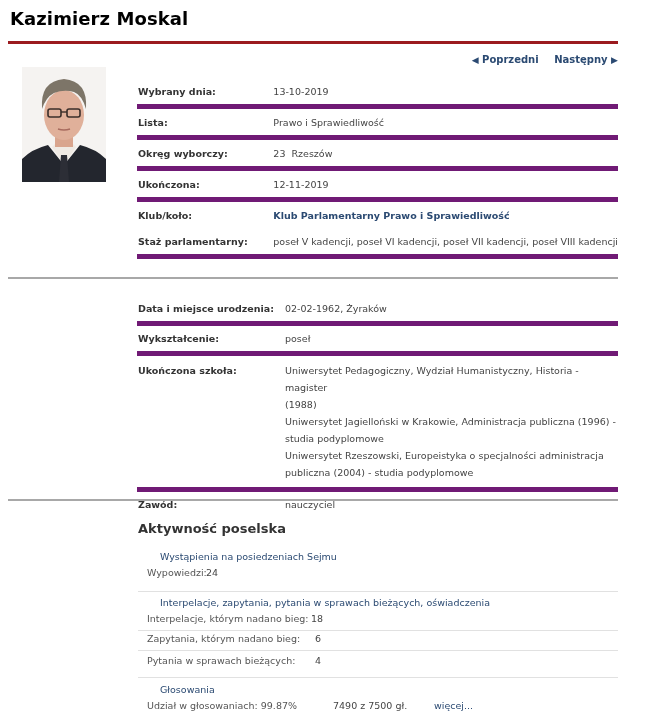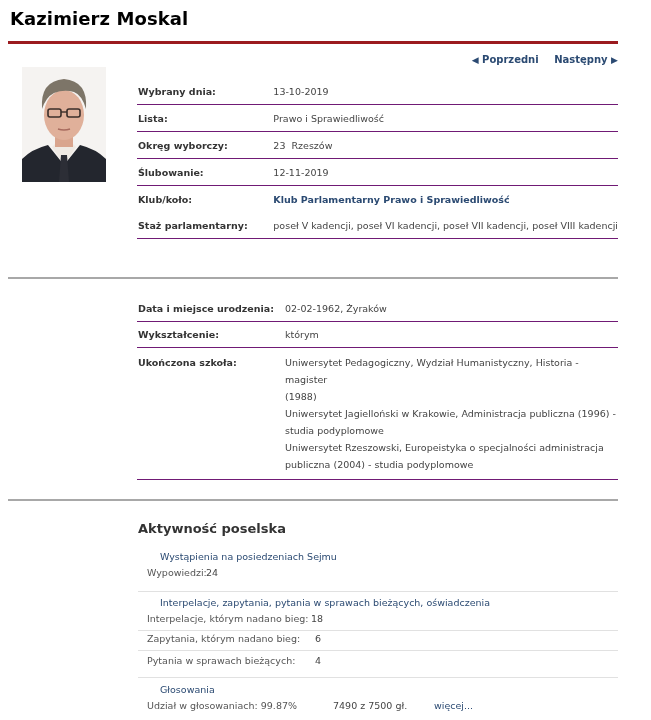--- a/index.html
+++ b/index.html
@@ -27,21 +27,21 @@
       position: absolute; left: 22px; top: 67px; width: 84px; height: 115px;
       overflow: hidden; background: #f4f4f4;
     }
     .photo svg { display: block; }
 
     .info-table {
       position: absolute; left: 137px; width: 481px;
       border-collapse: collapse; font-size: 9.5px;
     }
     .info-table td { padding: 0; vertical-align: top; }
-    .info-row { border-bottom: 1px solid #701a75; }
+    .info-row { border-bottom: 5px solid #701a75; }
     .info-row.last { border-bottom: none; }
     .lbl { width: 147px; font-weight: bold; color: #333333; padding-left: 1px !important; }
     .val { color: #444444; }
     .val a, .val .link { color: #2b4a72; font-weight: bold; text-decoration: none; }
 
     #table1 { top: 78px; }
     #table1 .info-row td { height: 25px; line-height: 25px; }
     #table1 td { padding-top: 1px; }
 
     .sep {
@@ -112,21 +112,21 @@
   </tr>
   <tr class="info-row">
     <td class="lbl">Lista:</td>
     <td class="val">Prawo i Sprawiedliwość</td>
   </tr>
   <tr class="info-row">
     <td class="lbl">Okręg wyborczy:</td>
     <td class="val" style="white-space:pre">23  Rzeszów</td>
   </tr>
   <tr class="info-row">
-    <td class="lbl">Ślubowanie:</td>
+    <td class="lbl">Ukończona:</td>
     <td class="val">12-11-2019</td>
   </tr>
   <tr class="info-row last">
     <td class="lbl">Klub/koło:</td>
     <td class="val"><span class="link">Klub Parlamentarny Prawo i Sprawiedliwość</span></td>
   </tr>
   <tr class="info-row">
     <td class="lbl">Staż parlamentarny:</td>
     <td class="val" style="white-space:nowrap">poseł V kadencji, poseł VI kadencji, poseł VII kadencji, poseł VIII kadencji</td>
   </tr>
@@ -136,32 +136,36 @@
 <div class="sep" id="sep1"></div>
 
 <table class="info-table" id="table2">
   <tbody>
       <tr class="info-row single">
     <td class="lbl">Data i miejsce urodzenia:</td>
     <td class="val">02-02-1962, Żyraków</td>
   </tr>
   <tr class="info-row single">
     <td class="lbl">Wykształcenie:</td>
-    <td class="val">którym</td>
+    <td class="val">poseł</td>
   </tr>
   <tr class="info-row multi">
     <td class="lbl">Ukończona szkoła:</td>
     <td class="val">
       <span class="school-line">Uniwersytet Pedagogiczny, Wydział Humanistyczny, Historia - magister</span>
       <span class="school-line">(1988)</span>
       <span class="school-line">Uniwersytet Jagielloński w Krakowie, Administracja publiczna (1996) -</span>
       <span class="school-line">studia podyplomowe</span>
       <span class="school-line">Uniwersytet Rzeszowski, Europeistyka o specjalności administracja</span>
       <span class="school-line">publiczna (2004) - studia podyplomowe</span>
     </td>
+  </tr>
+  <tr class="info-row zaw last">
+    <td class="lbl">Zawód:</td>
+    <td class="val">nauczyciel</td>
   </tr>
 </tbody>
   </table>
 
 <div class="sep" id="sep2"></div>
 
 <div class="activity-title">Aktywność poselska</div>
 
 <div class="act-head" style="top:551px">Wystąpienia na posiedzeniach Sejmu</div>
 <div class="act-item" style="top:567px">Wypowiedzi:</div>

